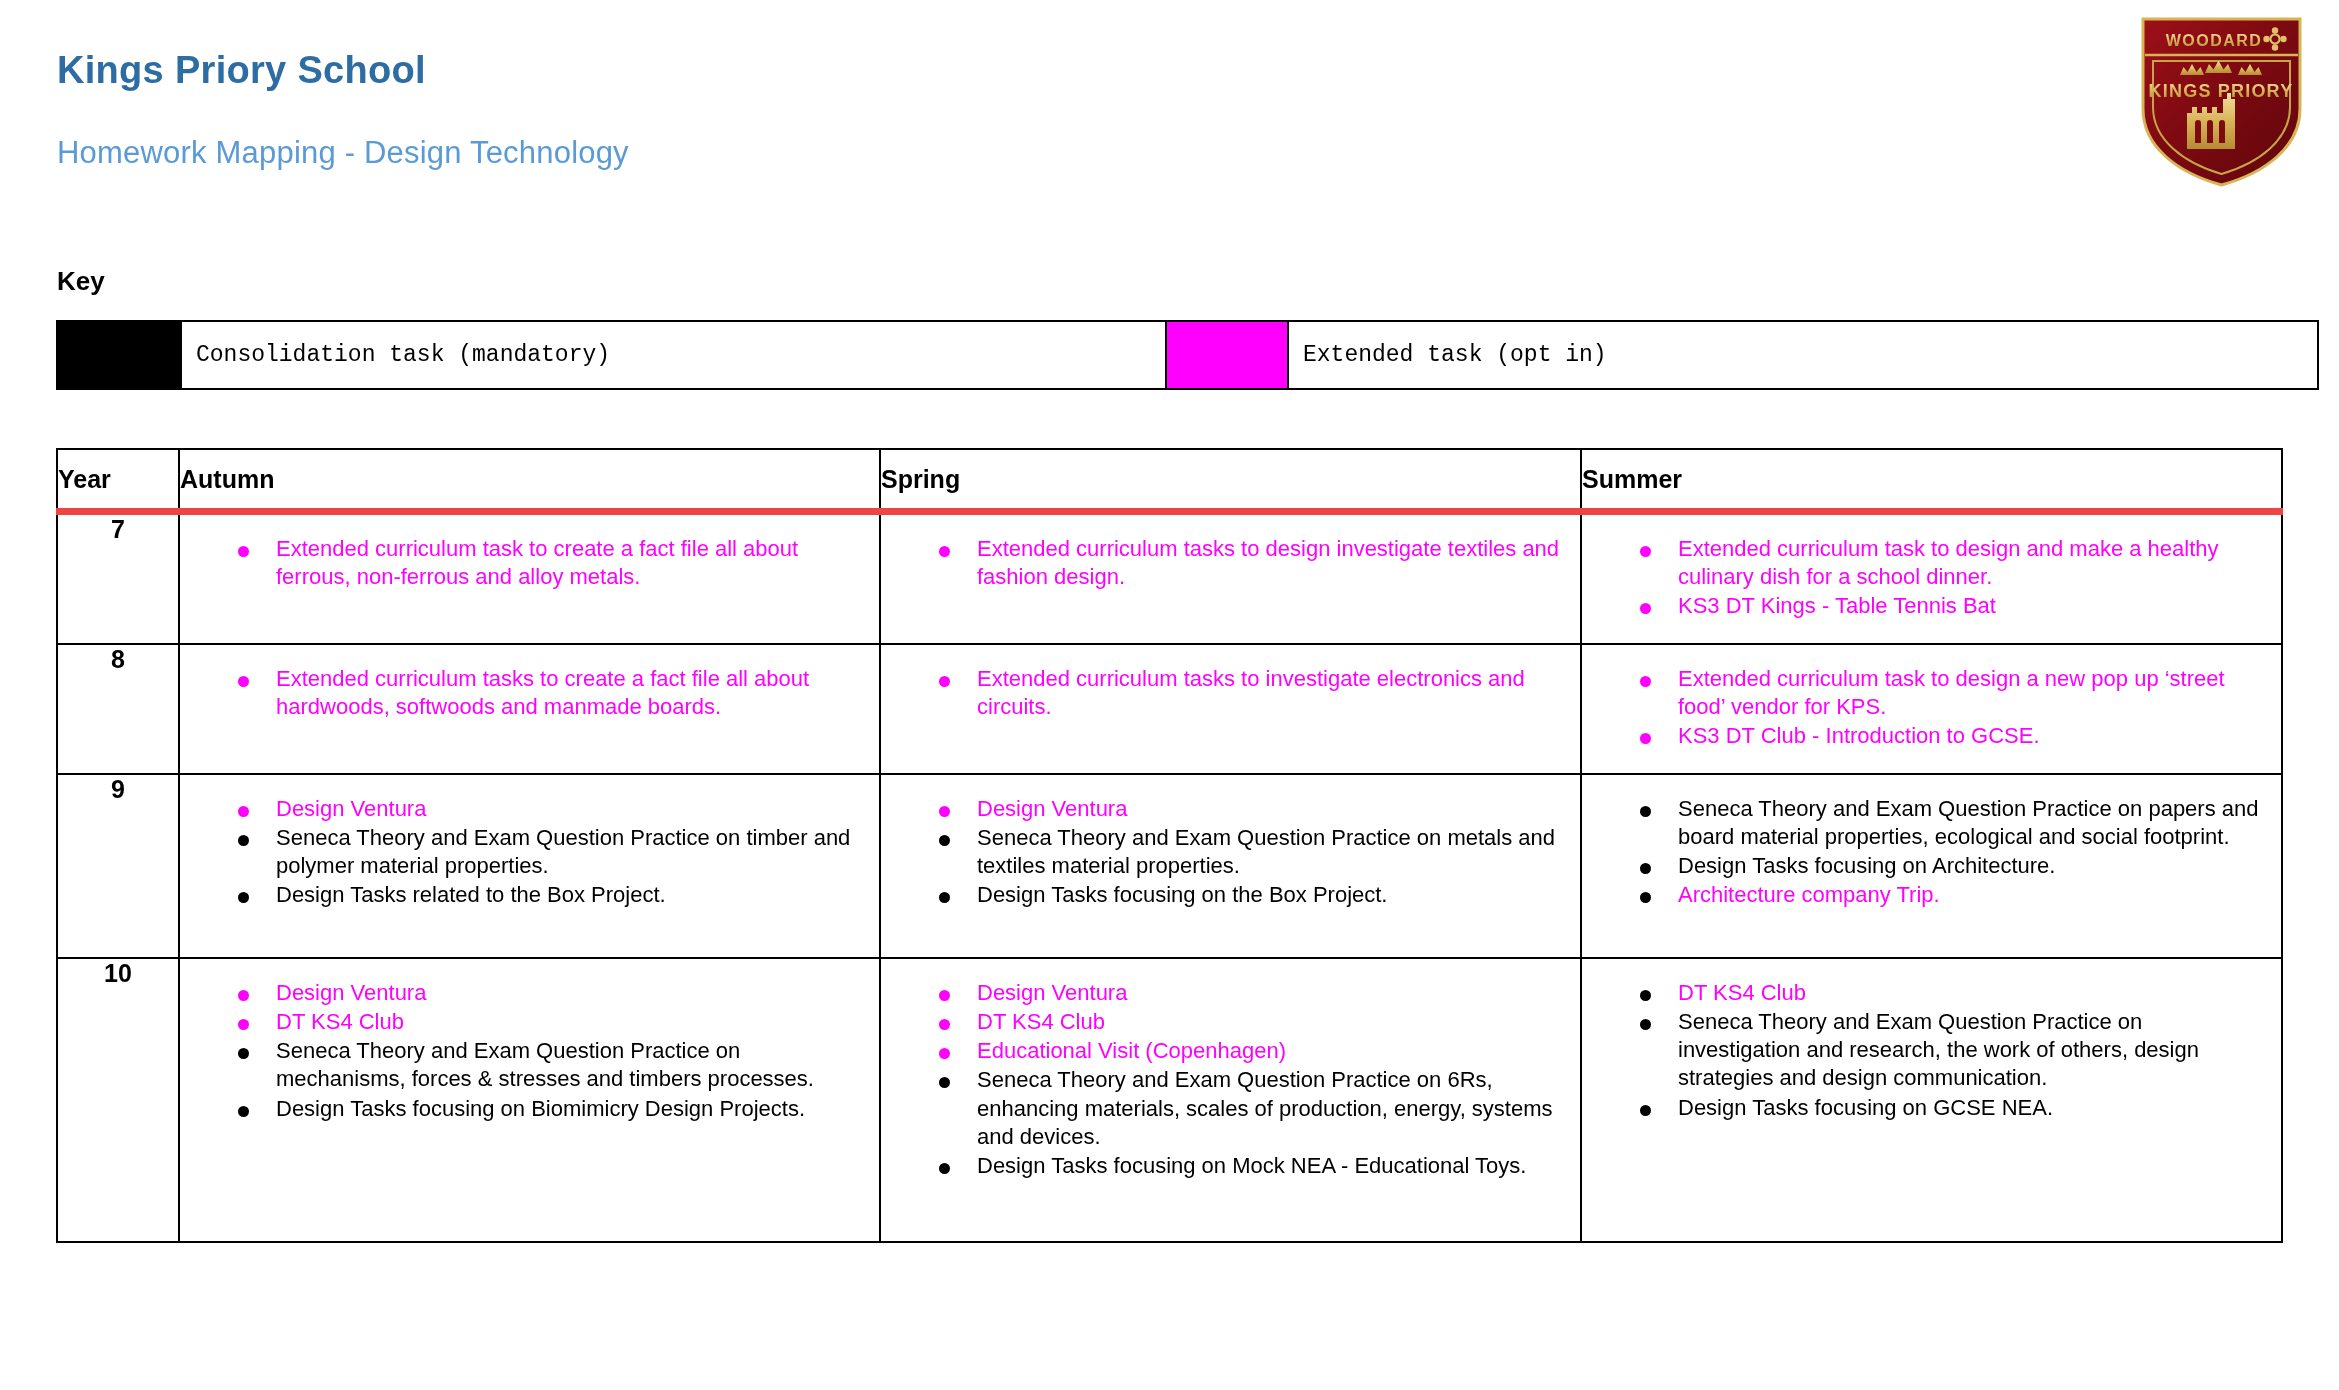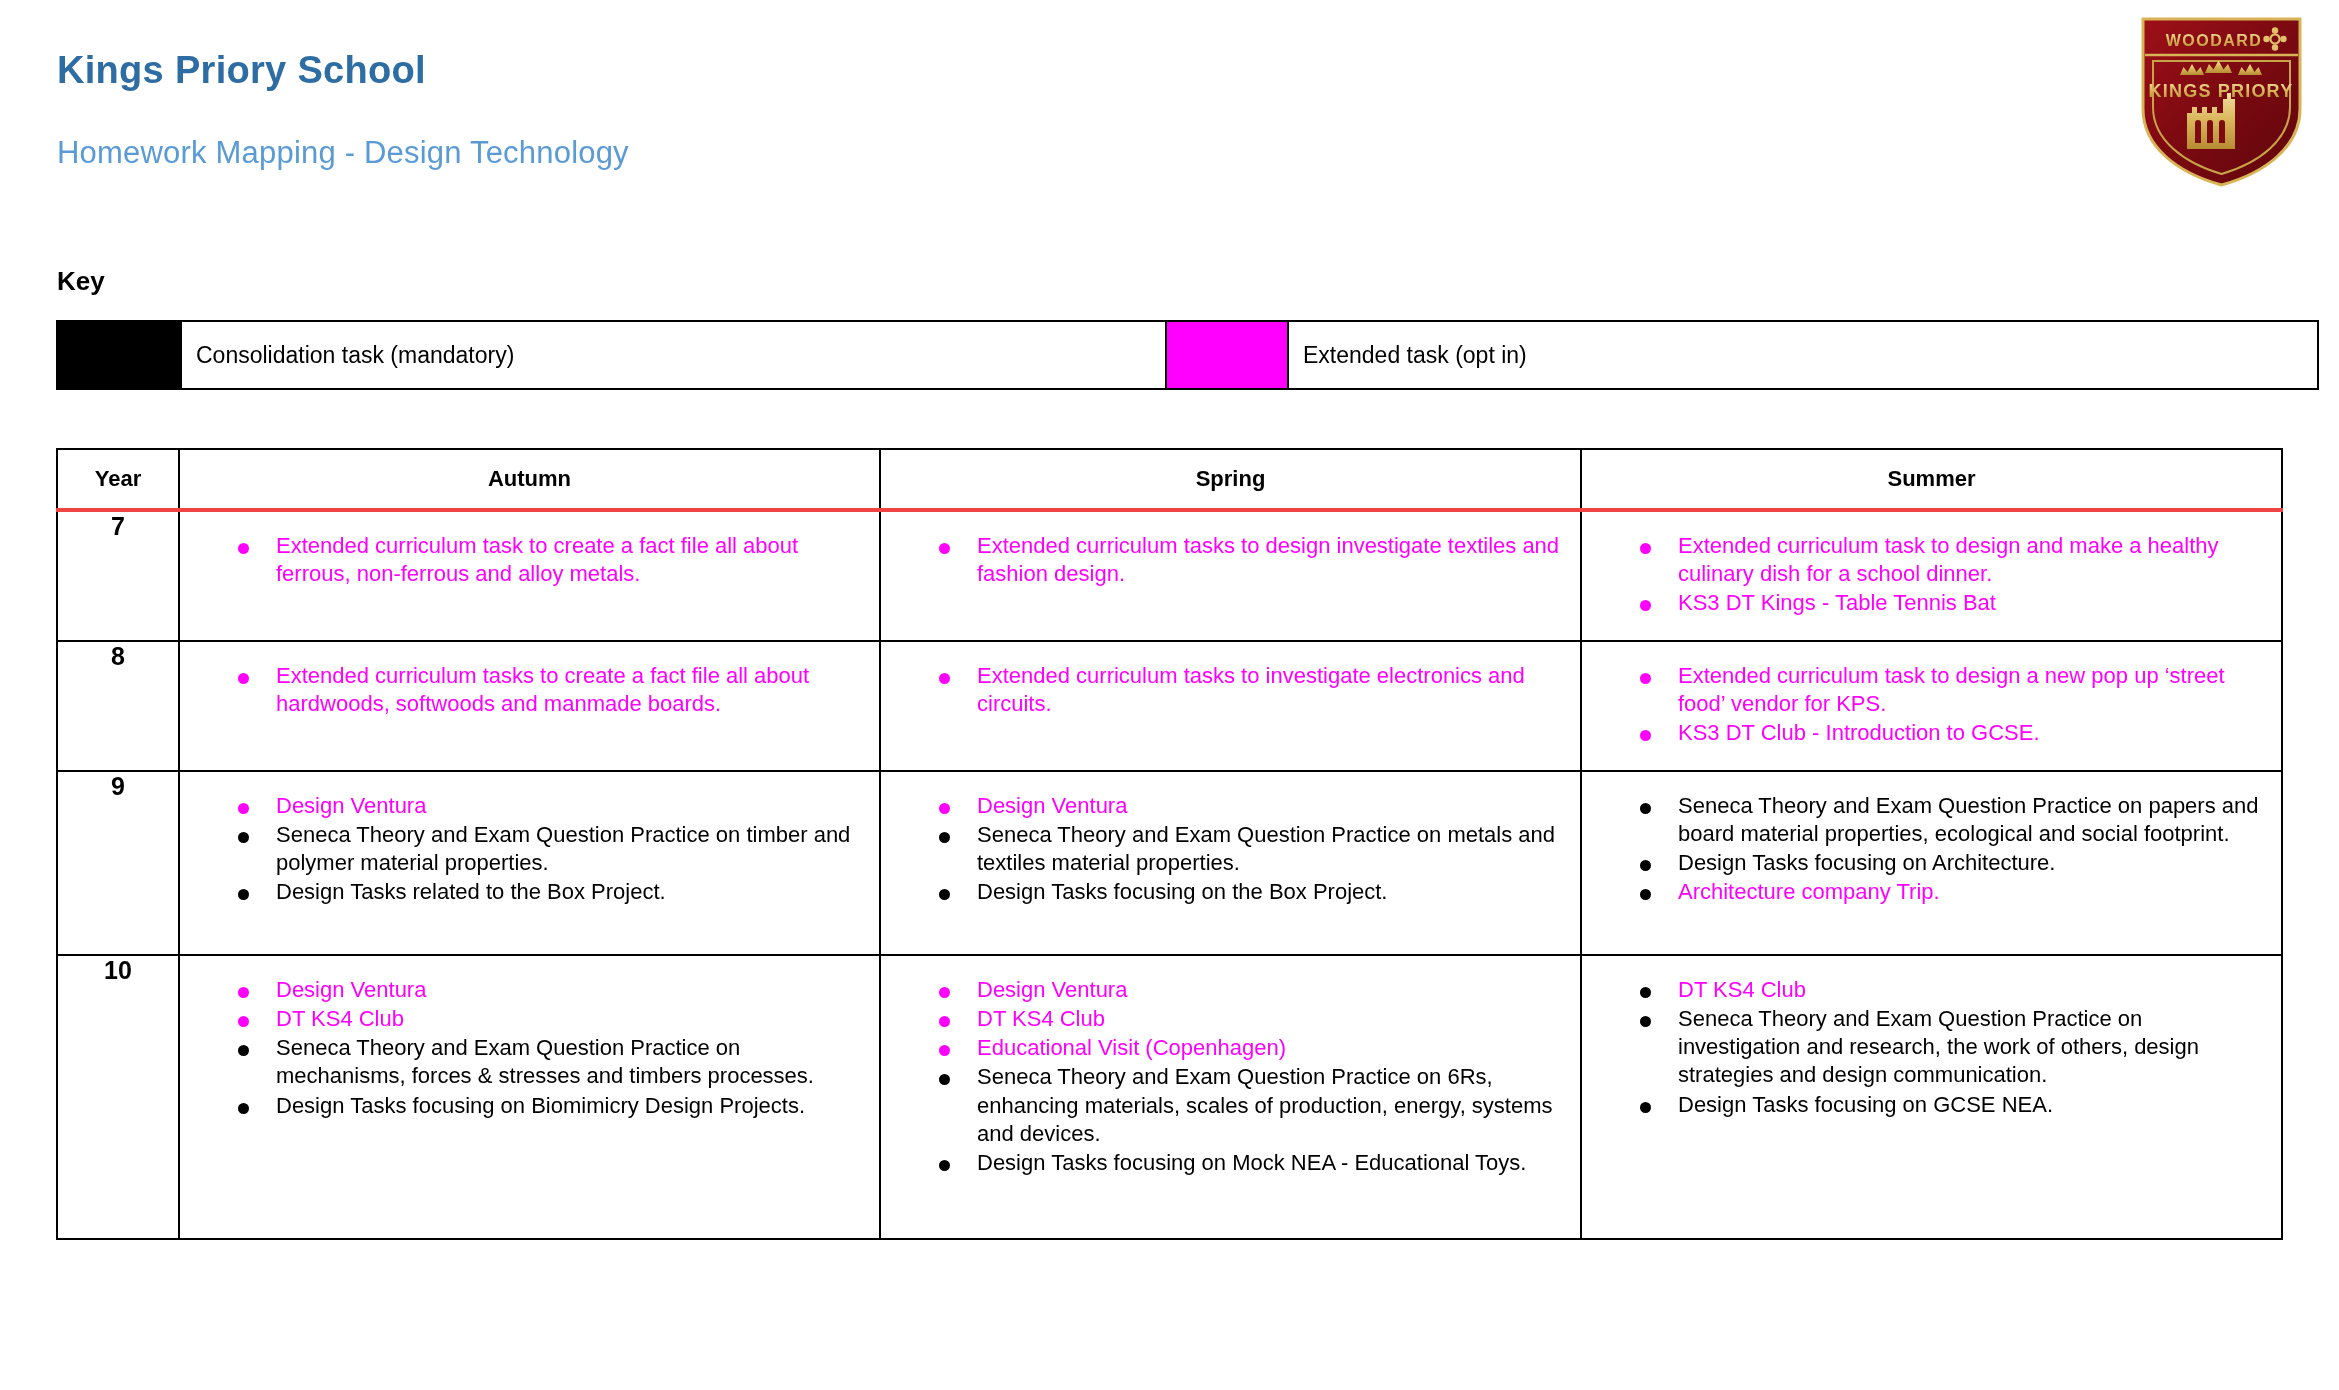--- a/index.html
+++ b/index.html
@@ -71,20 +71,21 @@
     font-weight: bold;
   }
 
   .key-table {
     position: absolute;
     left: 56px;
     top: 320px;
     width: 2225px;
     border-collapse: collapse;
     table-layout: fixed;
+    font-family: Liberation Mono, monospace;
   }
   .key-table td {
     border: 2px solid #000;
     height: 66px;
     font-size: 23px;
     padding: 0 14px;
     vertical-align: middle;
     color: #000;
   }
   .swatch-black { background: #000000; border: 2px solid #000; width: 122px; padding: 0 !important; }
@@ -100,26 +101,26 @@
     width: 2225px;
     border-collapse: collapse;
     table-layout: fixed;
   }
   .map-table th, .map-table td {
     border: 2px solid #000;
     vertical-align: top;
     padding: 0;
   }
   .map-table thead th {
-    text-align: center;
-    font-size: 22px;
+    text-align: left;
+    font-size: 25px;
     font-weight: bold;
     height: 58px;
     vertical-align: middle;
-    border-bottom: 4px solid #ef4444;
+    border-bottom: 7px solid #ef4444;
   }
   .col-year  { width: 122px; }
   .col-term  { width: 701px; }
 
   .year-cell {
     text-align: center;
     font-size: 25px;
     font-weight: bold;
     padding-top: 23px;
   }

